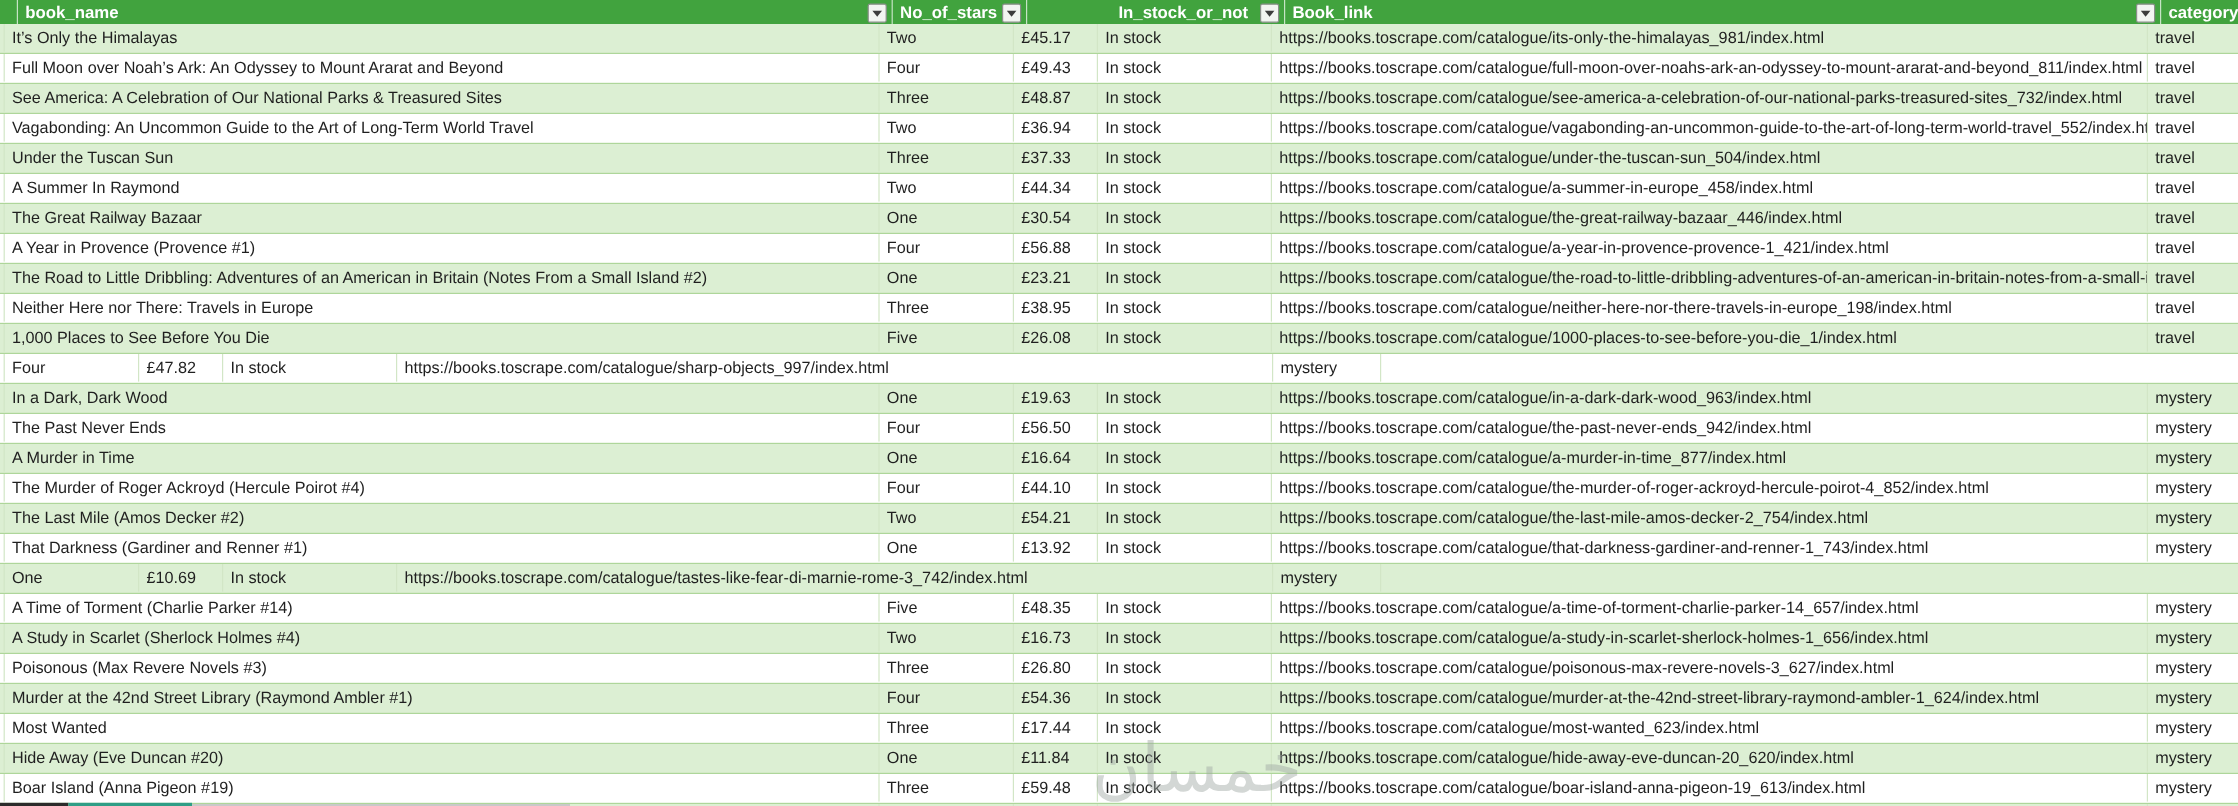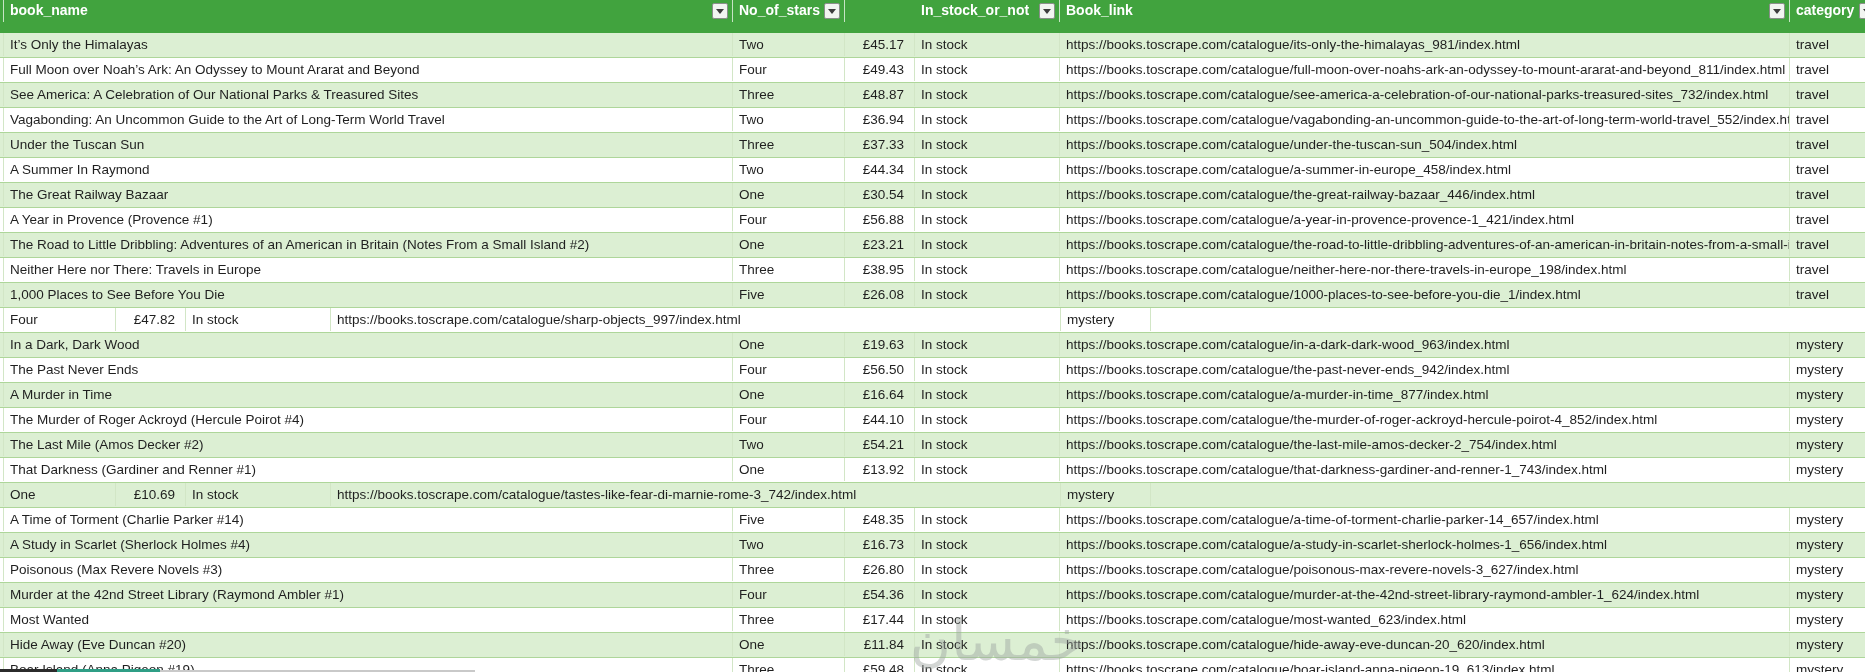--- a/index.html
+++ b/index.html
@@ -10,21 +10,21 @@
     --grid-v:#D2E6C6;
     --text:#1F1F1F;
   }
   *{box-sizing:border-box;margin:0;padding:0}
   html,body{background:#fff}
   body{font-family:"Liberation Sans",sans-serif;}
   .viewport{
     position:relative;width:1865px;height:672px;overflow:hidden;background:#fff;
   }
   
-  .header-row{display:flex;height:33px;background:var(--header-green);}
+  .header-row{display:flex;height:20px;background:var(--header-green);padding-left:11px;}
   .hcell{
     position:relative;height:22px;flex:none;
     color:#fff;font-weight:bold;font-size:14px;line-height:21px;
     padding:0 22px 0 6px;white-space:nowrap;overflow:hidden;
     border-right:1px solid rgba(255,255,255,0.7);
   }
   .hcell.col-sliver{padding:0;}
   .hcell.active{box-shadow:inset 0 0 0 2px var(--sel-green);margin-top:36px;}
   .sel-handle{
     position:absolute;right:0px;bottom:0px;width:6px;height:6px;
@@ -43,21 +43,21 @@
   
   .rows{position:relative;}
   .row{display:flex;height:25px;border-bottom:1px solid var(--grid-h);background:#fff;}
   .row:nth-child(odd){background:var(--band-green);}
   .cell{
     flex:none;height:23px;line-height:23px;font-size:13.5px;color:var(--text);
     white-space:nowrap;overflow:hidden;padding:0 2px 0 6px;
     border-right:1px solid var(--grid-v);
   }
   .cell.col-sliver{padding:0;}
-  .cell.col-price{text-align:right;padding-right:10px;}
+  .cell.col-price{padding-right:10px;}
   
   .col-sliver{width:4px}
   .col-book_name{width:729px}
   .col-stars{width:112px}
   .col-price{width:70px}
   .col-stock{width:145px}
   .col-link{width:730px}
   .col-category{width:90px}
   
   .watermark{

